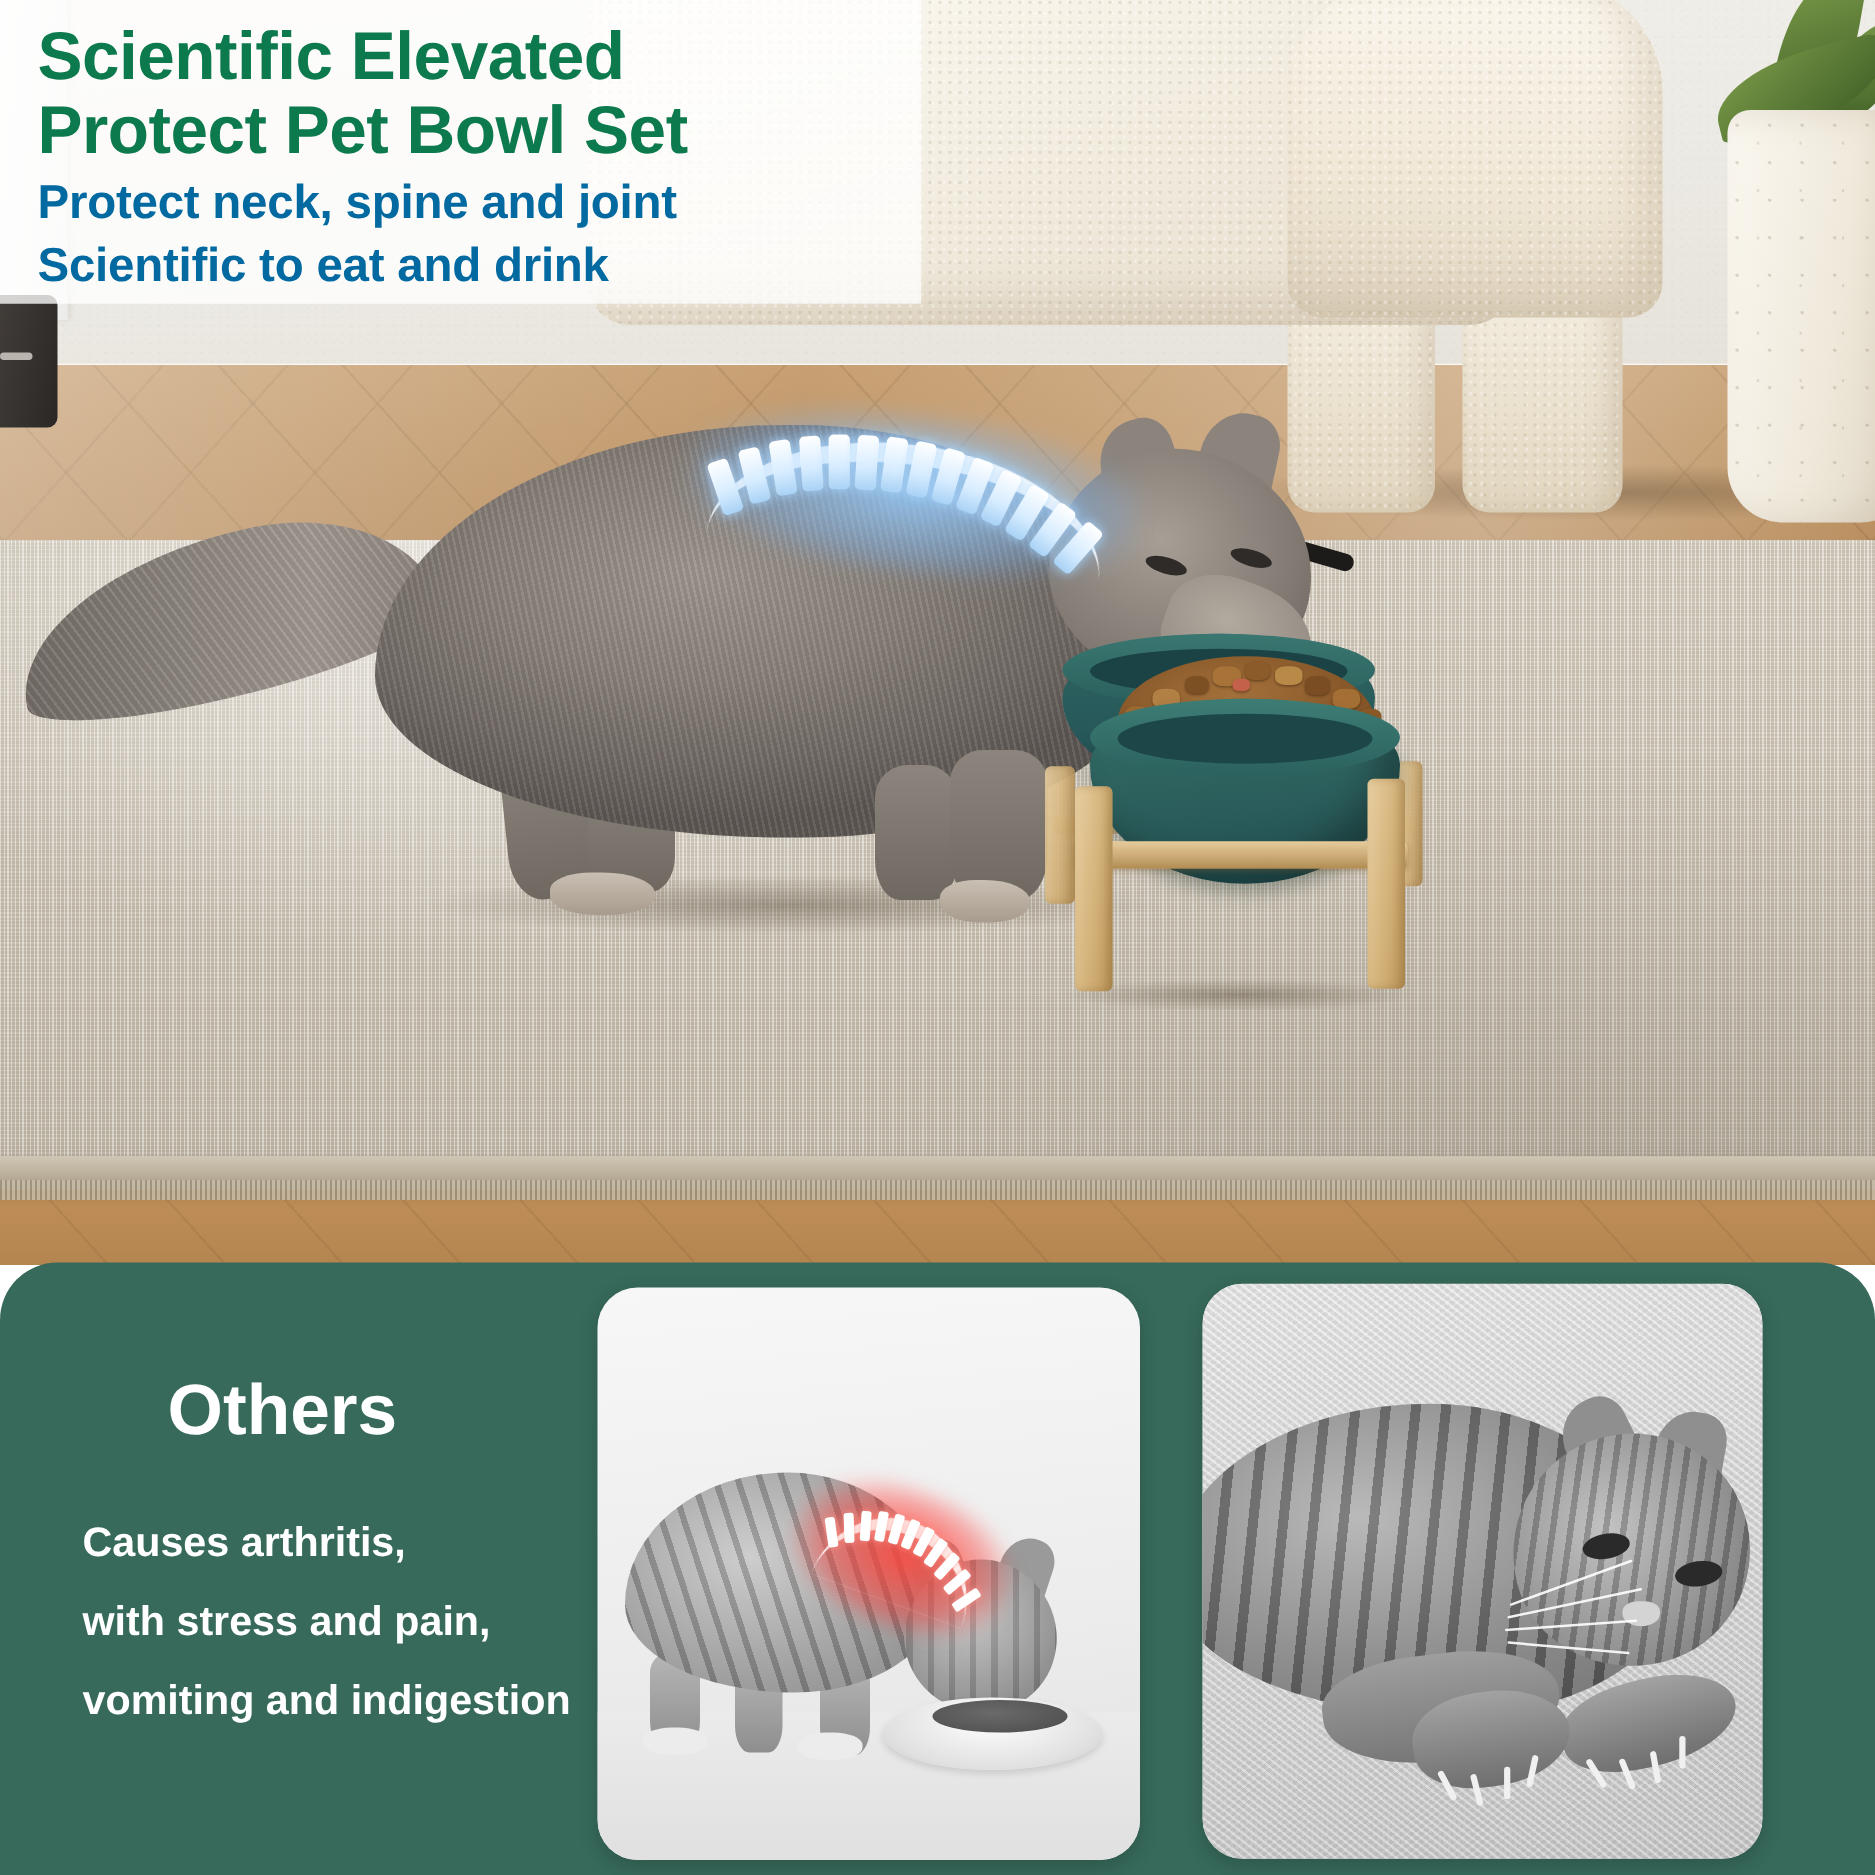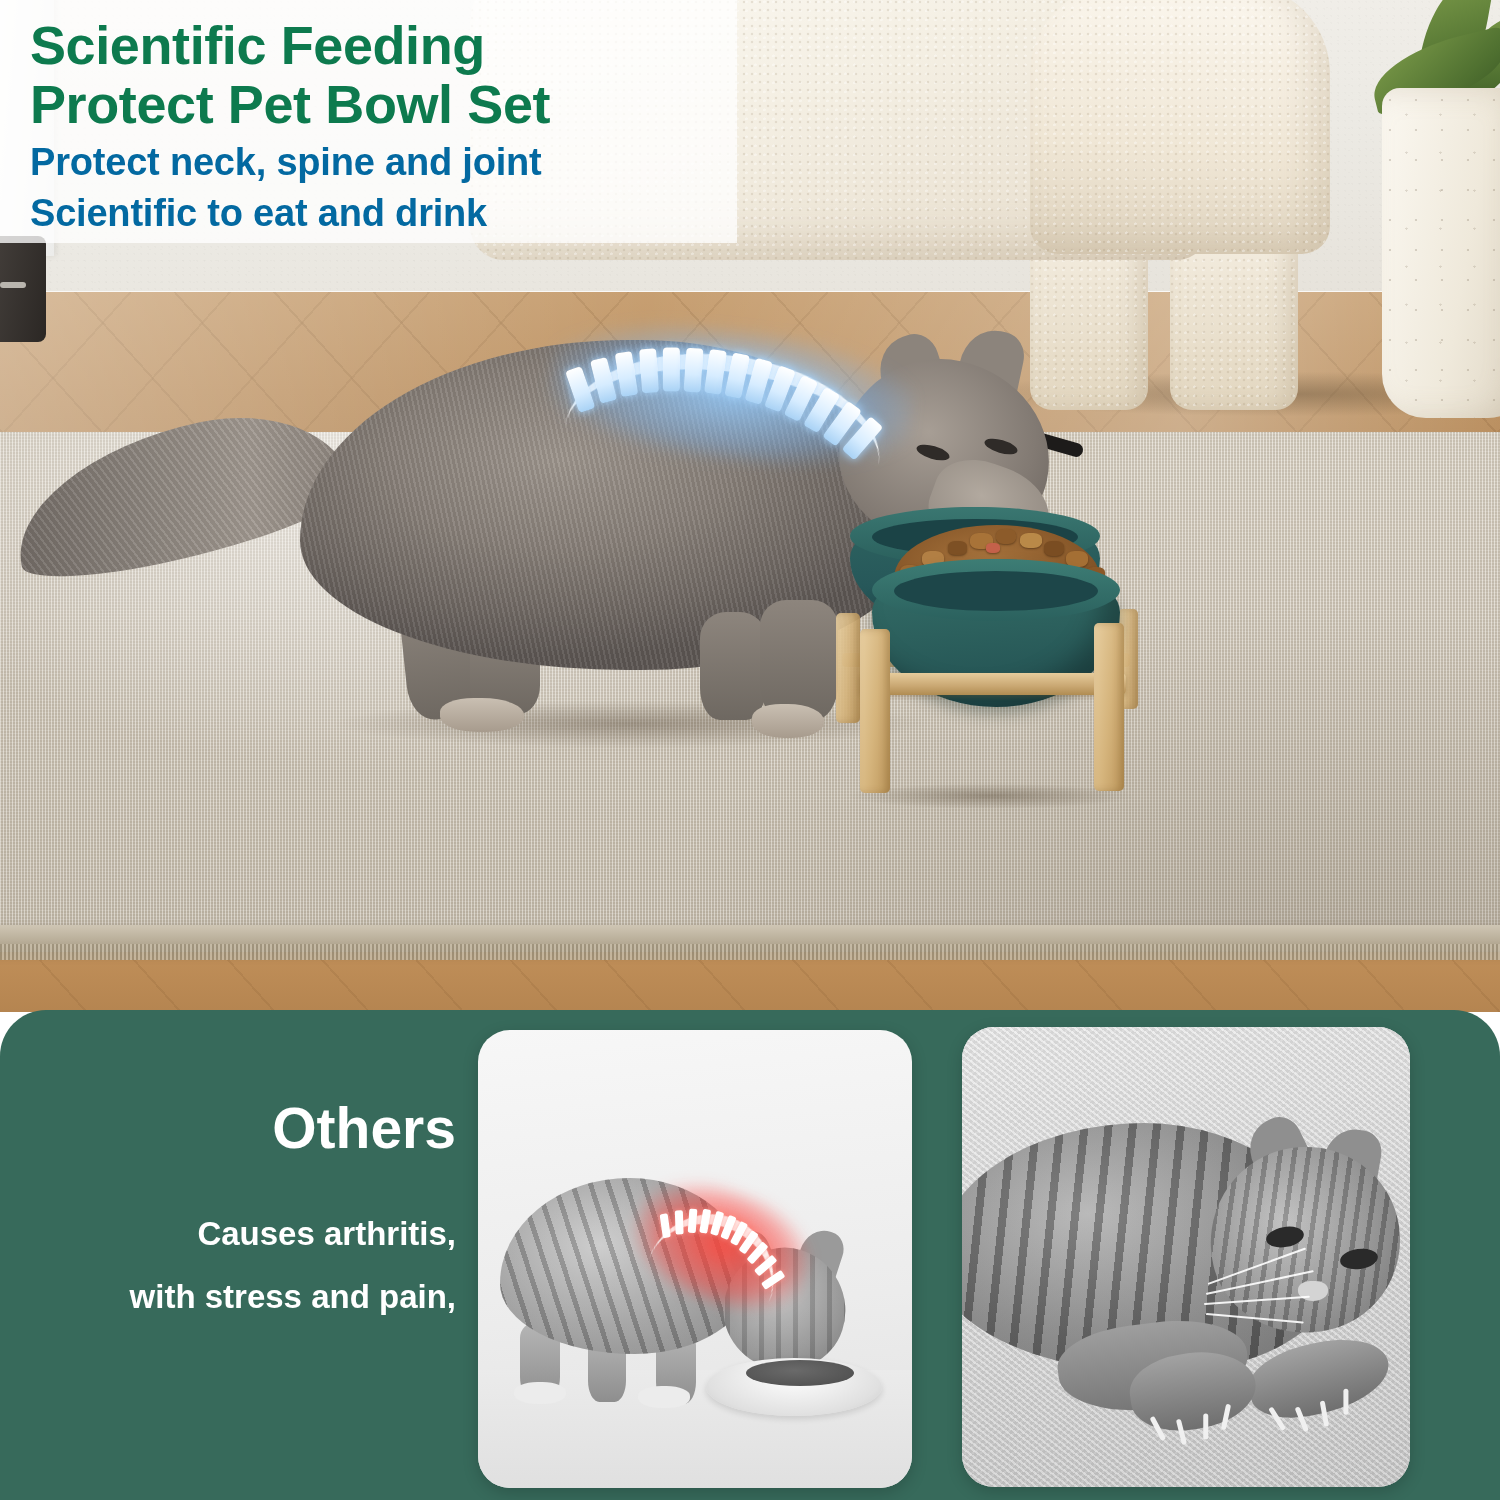--- a/index.html
+++ b/index.html
@@ -186,21 +186,21 @@
   
   #title-scrim{position:absolute;left:0;top:0;width:737px;height:243px;
         background:rgba(255,255,255,.78);}
   #title-block{position:absolute;left:30px;top:16px;width:700px;}
   .h1{font-size:54px;font-weight:bold;line-height:59px;color:#0d7a4e;letter-spacing:-.4px;margin:0;}
   .h2{font-size:38px;font-weight:bold;line-height:45px;color:#0369a1;letter-spacing:-.2px;margin:6px 0 0 0;}
 
   
   #panel{position:absolute;left:0;top:1010px;width:1500px;height:490px;
         background:#376a5b;border-radius:46px 46px 0 0;overflow:hidden;}
-  #panel-text{position:absolute;left:66px;top:86px;width:390px;text-align:right;}
+  #panel-text{position:absolute;left:66px;top:86px;width:390px;}
   .panel-h{font-size:57px;font-weight:bold;color:#ffffff;line-height:64px;margin:0 0 0 68px;}
   .panel-lines{margin-top:42px;}
   .panel-line{font-size:33px;font-weight:bold;color:#ffffff;line-height:63px;white-space:nowrap;}
 
   .card{position:absolute;background:#f2f2f2;border-radius:32px;overflow:hidden;
         box-shadow:0 5px 16px rgba(0,0,0,.18);}
   #card-1{left:478px;top:20px;width:434px;height:458px;
         background:linear-gradient(175deg,#f7f7f7,#ececec 60%,#e2e2e2);}
   #card-2{left:962px;top:17px;width:448px;height:460px;background:#d8d8d8;}
 
@@ -402,34 +402,35 @@
       <div class="bowl-front"></div>
       <div class="bowl-front-rim"></div>
       <div class="bowl-front-in"></div>
       <div class="rail"></div>
       <div class="leg-w wl1"></div>
       <div class="leg-w wl2"></div>
     </div>
 
     <div id="title-scrim"></div>
     <div id="title-block">
-      <div class="h1">Scientific Feeding</div>
+      <div class="h1">Scientific Elevated</div>
       <div class="h1">Protect Pet Bowl Set</div>
       <div class="h2">Protect neck, spine and joint</div>
       <div class="h2">Scientific to eat and drink</div>
     </div>
   </div>
 
   <div id="panel">
 
     <div id="panel-text">
       <div class="panel-h">Others</div>
       <div class="panel-lines">
         <div class="panel-line">Causes arthritis,</div>
         <div class="panel-line">with stress and pain,</div>
+        <div class="panel-line">vomiting and indigestion</div>
       </div>
     </div>
 
     <div class="card" id="card-1">
       <div class="g-floorline"></div>
       <div class="g-leg gl1"></div>
         <div class="g-leg gl2"></div>
         <div class="g-leg gl3"></div>
       <div class="g-cat-body">
           <div class="g-stripe"></div>

